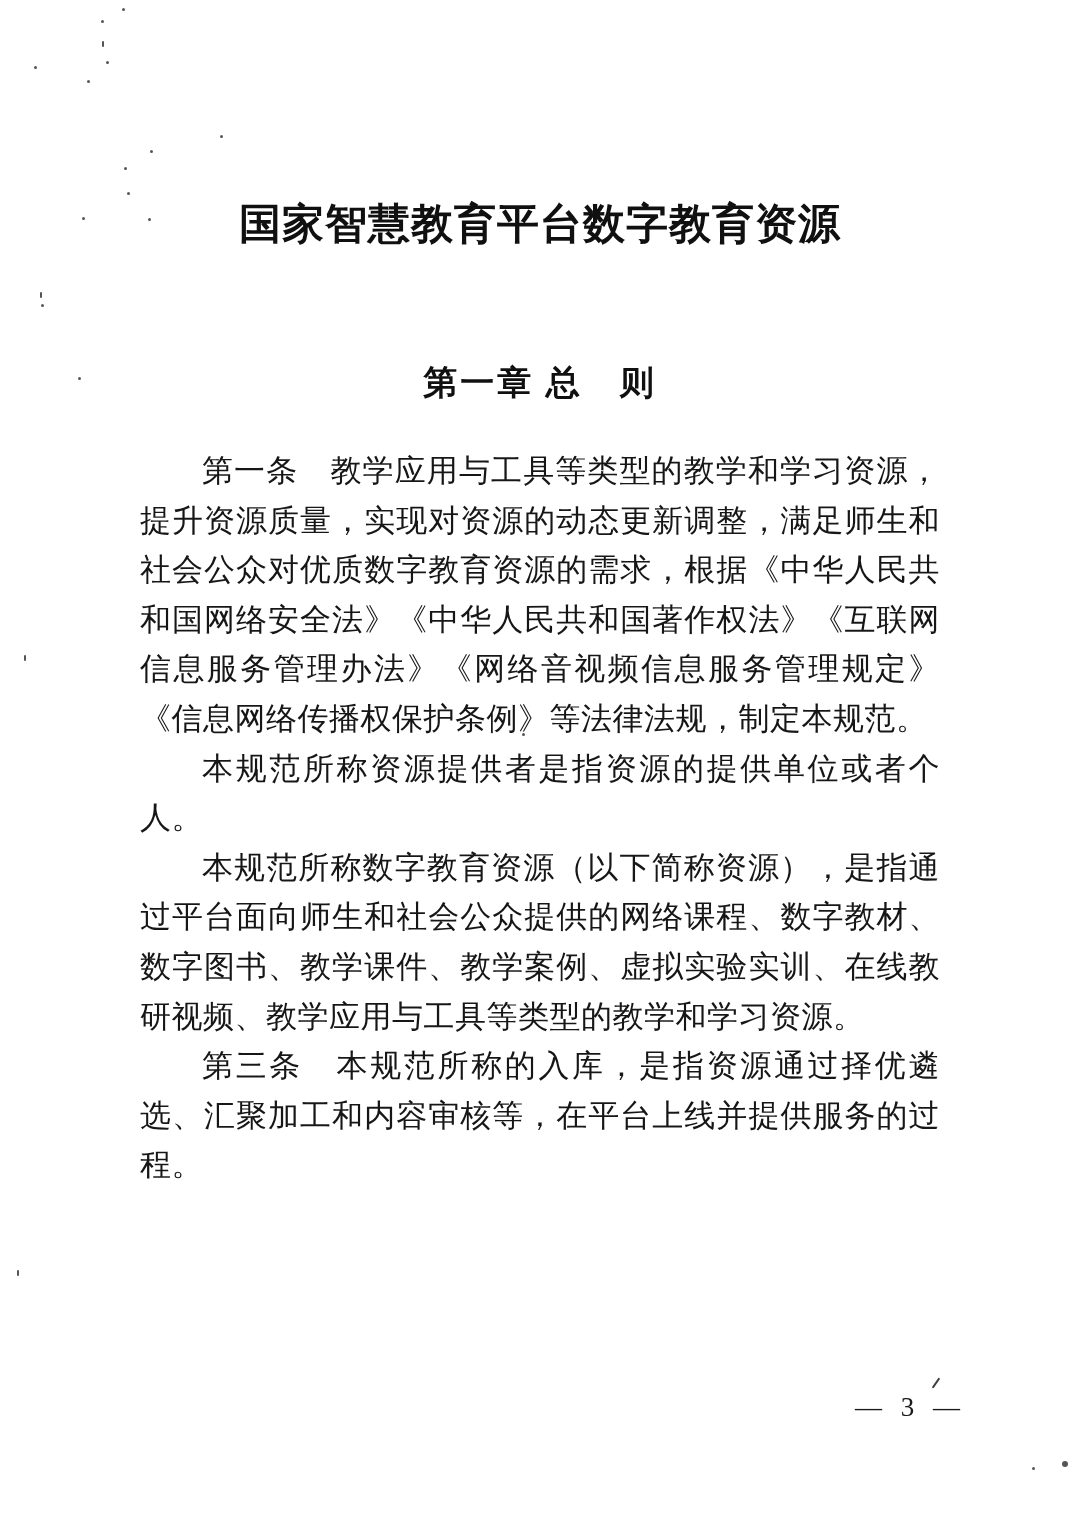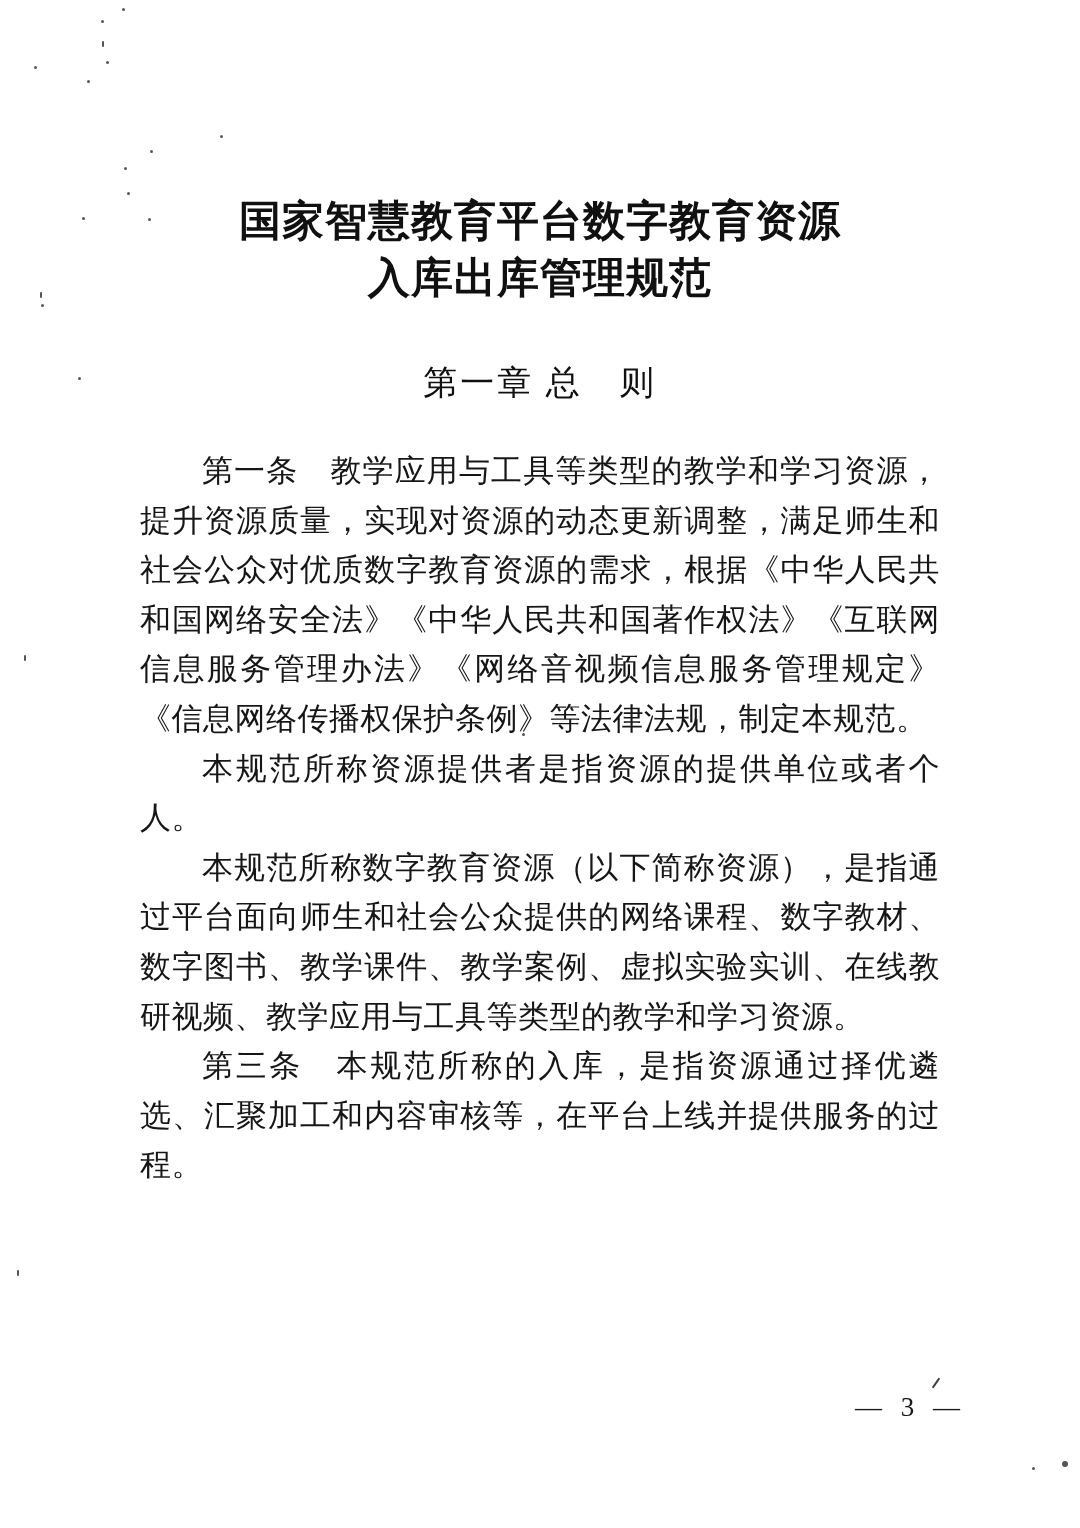--- a/index.html
+++ b/index.html
@@ -24,33 +24,32 @@
     top: 196px;
     left: 0;
     width: 100%;
     margin: 0;
     text-align: center;
     font-size: 42px;
     font-weight: bold;
     line-height: 57px;
     letter-spacing: 1px;
     color: #101010;
-    font-family: Liberation Mono, monospace;
   }
   .doc-title .title-line { display: block; }
   
   .chapter-heading {
     position: absolute;
     top: 360px;
     left: 0;
     width: 100%;
     margin: 0;
     text-align: center;
     font-size: 34px;
-    font-weight: normal;
+    font-weight: bold;
     letter-spacing: 3px;
     color: #101010;
   }
   
   .body-text {
     position: absolute;
     top: 446px;
     left: 140px;
     width: 800px;
     font-size: 31px;
@@ -113,21 +112,20 @@
   <i class="speck" style="left:78px;  top:377px;"></i>
   <i class="speck v" style="left:24px;  top:655px;"></i>
   <i class="speck v" style="left:17px;  top:1270px;"></i>
   <i class="speck" style="left:522px; top:733px;"></i>
   <i class="speck tick" style="left:930px; top:1382px;"></i>
   <i class="speck" style="left:1032px;top:1467px;"></i>
   <i class="speck blob" style="left:1062px;top:1461px;"></i>
 
   <h1 class="doc-title">
     <span class="title-line">国家智慧教育平台数字教育资源</span>
-    <span class="title-line">入库出库管理规范</span>
   </h1>
 
   <h2 class="chapter-heading">第一章 总　则</h2>
 
   <div class="body-text">
     <p>第一条　教学应用与工具等类型的教学和学习资源，提升资源质量，实现对资源的动态更新调整，满足师生和社会公众对优质数字教育资源的需求，根据《中华人民共和国网络安全法》《中华人民共和国著作权法》《互联网信息服务管理办法》《网络音视频信息服务管理规定》《信息网络传播权保护条例》等法律法规，制定本规范。</p>
     <p>本规范所称资源提供者是指资源的提供单位或者个人。</p>
     <p>本规范所称数字教育资源（以下简称资源），是指通过平台面向师生和社会公众提供的网络课程、数字教材、数字图书、教学课件、教学案例、虚拟实验实训、在线教研视频、教学应用与工具等类型的教学和学习资源。</p>
     <p>第三条　本规范所称的入库，是指资源通过择优遴选、汇聚加工和内容审核等，在平台上线并提供服务的过程。</p>
   </div>

